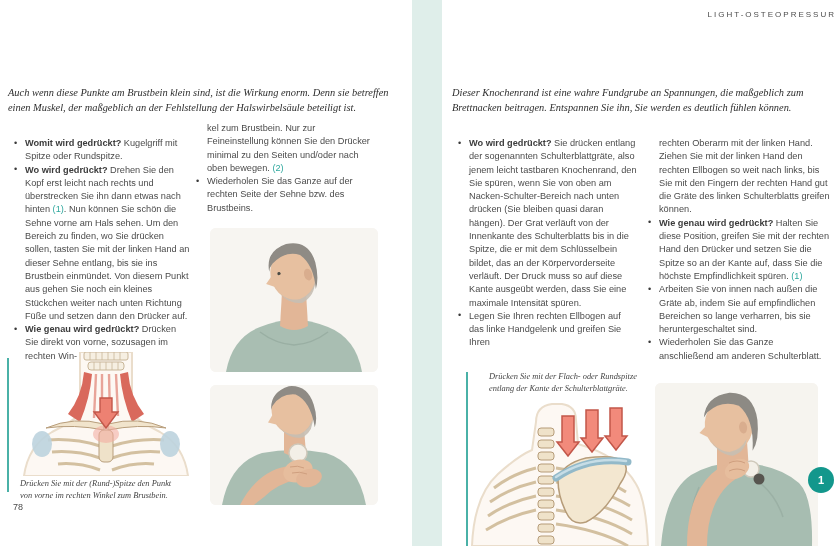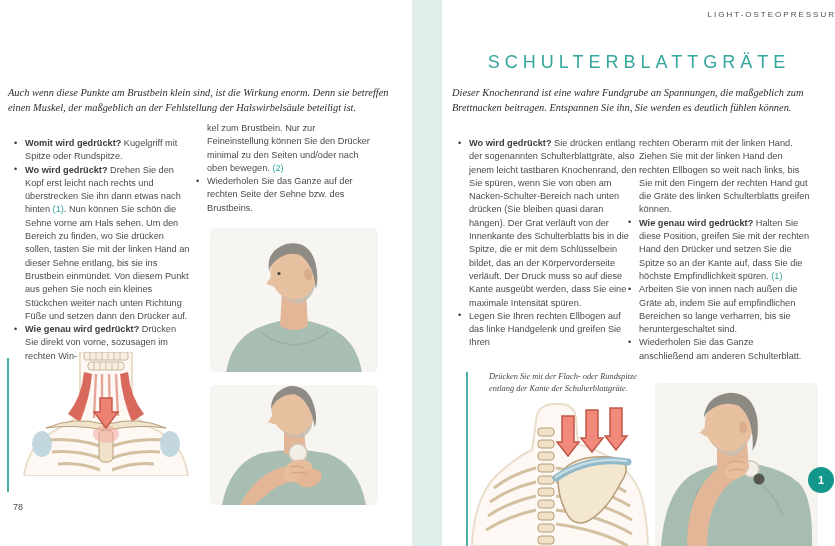--- a/index.html
+++ b/index.html
@@ -26,21 +26,21 @@
 
   .running-head {
     position:absolute; right:-1px; top:10px; font-size:8px; letter-spacing:2px;
     color:#4c4c4c; white-space:nowrap;text-align:center;
   }
 
   .col { position:absolute; }
   .lp-col1 { left:14px;  top:137px; width:177px; }
   .lp-col2 { left:196px; top:122px; width:183px; }
   .rp-col1 { left:458px; top:137px; width:180px; }
-  .rp-col2 { left:628px; top:137px; width:182px; }
+  .rp-col2 { left:648px; top:137px; width:182px; }
 
   .para { position:relative; padding-left:11px; font-size:9.2px; line-height:13.3px; color:#4b4b4b; }
   .para.bullet::before { content:"\2022"; position:absolute; left:0; top:-0.5px; color:#3a3a3a; }
   .lead { font-weight:bold; color:#3c3c3c;margin-top:16px; }
   .ref { color:#2fa89e; }
 
   .photo { position:absolute; border-radius:6px; overflow:hidden; background:#f7f5f1; }
   .photo svg { display:block; }
   .photo1 { left:210px; top:228px; width:168px; height:144px; }
   .photo2 { left:210px; top:385px; width:168px; height:120px; }
@@ -149,24 +149,24 @@
         <path d="M146 88 Q120 86 94 94 M142 100 Q118 98 94 106 M136 112 Q116 110 94 118" stroke="#d3c0a0" stroke-width="3" fill="none"></path>
       </g>
       <ellipse cx="24" cy="92" rx="10" ry="13" fill="#bdd3de" opacity="0.9"></ellipse>
       <ellipse cx="152" cy="92" rx="10" ry="13" fill="#bdd3de" opacity="0.9"></ellipse>
       <rect x="81" y="78" width="14" height="32" rx="5" fill="#efe2c9" stroke="#b89e7c" stroke-width="1"></rect>
       <ellipse cx="88" cy="82" rx="13" ry="9" fill="#f2a79c" opacity="0.55"></ellipse>
       <path d="M82 46 L94 46 L94 60 L100 60 L88 76 L76 60 L82 60 Z" fill="#ed8172" stroke="#c2574a" stroke-width="1.4"></path>
     </svg>
   </figure>
 
+  <p class="caption lp-caption">Drücken Sie mit der (Rund-)Spitze den Punkt von vorne im rechten Winkel zum Brustbein.</p>
   <span class="page-number">78</span>
 
   <span class="running-head">LIGHT-OSTEOPRESSUR</span>
-  <h1 class="page-title rp-title">SCHULTERBLATTGRÄTE</h1>
   <p class="intro rp-intro">Dieser Knochenrand ist eine wahre Fundgrube an Spannungen, die maßgeblich zum Brettnacken beitragen. Entspannen Sie ihn, Sie werden es deutlich fühlen können.</p>
 
   <div class="col rp-col1">
       <div class="para bullet"><span class="lead">Wo wird gedrückt?</span> Sie drücken entlang der sogenannten Schulterblattgräte, also jenem leicht tastbaren Knochenrand, den Sie spüren, wenn Sie von oben am Nacken-Schulter-Bereich nach unten drücken (Sie bleiben quasi daran hängen). Der Grat verläuft von der Innenkante des Schulterblatts bis in die Spitze, die er mit dem Schlüsselbein bildet, das an der Körpervorderseite verläuft. Der Druck muss so auf diese Kante ausgeübt werden, dass Sie eine maximale Intensität spüren.</div>
       <div class="para bullet">Legen Sie Ihren rechten Ellbogen auf das linke Handgelenk und greifen Sie Ihren</div>
     </div>
   <div class="col rp-col2">
       <div class="para">rechten Oberarm mit der linken Hand. Ziehen Sie mit der linken Hand den rechten Ellbogen so weit nach links, bis Sie mit den Fingern der rechten Hand gut die Gräte des linken Schulterblatts greifen können.</div>
       <div class="para bullet"><span class="lead">Wie genau wird gedrückt?</span> Halten Sie diese Position, greifen Sie mit der rechten Hand den Drücker und setzen Sie die Spitze so an der Kante auf, dass Sie die höchste Empfindlichkeit spüren. <span class="ref">(1)</span></div>
       <div class="para bullet">Arbeiten Sie von innen nach außen die Gräte ab, indem Sie auf empfindlichen Bereichen so lange verharren, bis sie heruntergeschaltet sind.</div>

